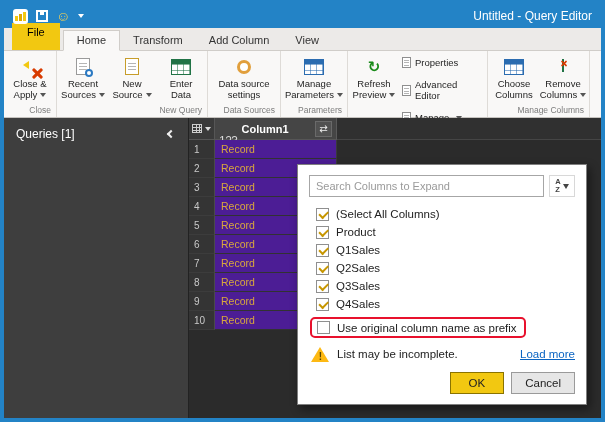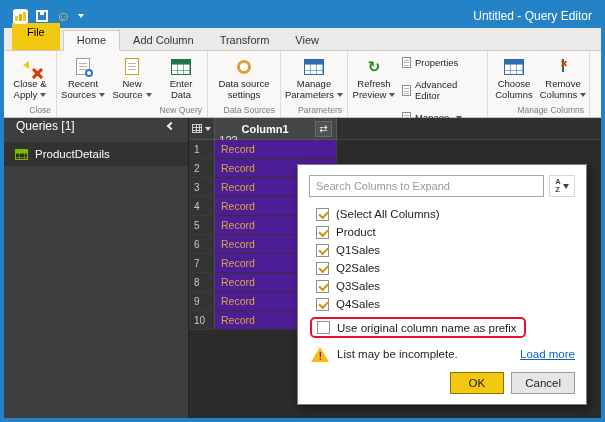--- a/index.html
+++ b/index.html
@@ -71,21 +71,21 @@
   .i-gear { width: 14px; height: 14px; border: 3px solid #e19f3c; border-radius: 50%; background: #fff; }
   .ref-glyph { color: #188a18; font-size: 15px; font-weight: bold; line-height: 1; }
   .i-doc-s { width: 9px; height: 11px; background: #fff; border: 1px solid #8f8f8f; position: relative; flex: none; }
   .i-doc-s::after { content: ""; position: absolute; left: 1px; right: 1px; top: 2px; height: 6px;
                     background: repeating-linear-gradient(to bottom, #b5b5b5 0 1px, transparent 1px 2.5px); }
 
   
   .body { display: flex; height: 300px; }
 
   .sidebar { width: 184px; background: #3e3e3e; color: #fff; display: flex; flex-direction: column; }
-  .sb-head { display: flex; align-items: center; padding: 1px 12px 9px; font-size: 12px; }
+  .sb-head { display: flex; align-items: center; padding: 9px 12px 9px; font-size: 12px; }
   .sb-chev { margin-left: auto; width: 6px; height: 6px; border-left: 2px solid #eee; border-bottom: 2px solid #eee;
              transform: rotate(45deg); margin-right: 2px; }
   .sb-item { display: flex; align-items: center; gap: 7px; height: 24px; padding: 0 11px; font-size: 11.5px;
              background: #323232; }
   .sb-grid-icon { width: 13px; height: 11px; border: 1px solid #7fba00; background-color: #2c2c2c; flex: none;
             background-image: linear-gradient(to bottom, #7fba00 0 3px, transparent 3px),
               repeating-linear-gradient(to right, transparent 0 3.5px, rgba(127,186,0,.6) 3.5px 4.5px),
               repeating-linear-gradient(to bottom, transparent 0 3px, rgba(127,186,0,.6) 3px 4px); }
 
   .grid { flex: 1; background: #2b2b2b; position: relative; border-left: 1px solid #222; }
@@ -157,22 +157,22 @@
       <span class="disk"></span>
       <span class="smiley">☺</span>
       <span class="qat-caret"></span>
     </div>
     <span class="title">Untitled - Query Editor</span>
   </div>
 
   <div class="tabrow">
     <span class="tab file">File</span>
     <span class="tab active">Home</span>
+    <span class="tab">Transform</span>
     <span class="tab">Add Column</span>
-    <span class="tab">Transform</span>
     <span class="tab">View</span>
   </div>
 
   <div class="ribbon">
 
     <div class="rgroup">
       <div class="rbtns">
         <div class="bigbtn">
           <span class="ic">
               <span class="apply-wrap"><span class="i-x"></span><span class="go"></span></span>
@@ -312,24 +312,20 @@
     </div>
 
   </div>
 
   <div class="body">
 
     <div class="sidebar">
       <div class="sb-head">
         <span>Queries [1]</span>
         <span class="sb-chev"></span>
-      </div>
-      <div class="sb-item">
-        <span class="sb-grid-icon"></span>
-        <span>ProductDetails</span>
       </div>
     </div>
 
     <div class="grid">
       <div class="ghead">
         <div class="corner">
           <span class="mini-grid"></span>
           <span class="caret-w"></span>
         </div>
         <div class="colhead">

